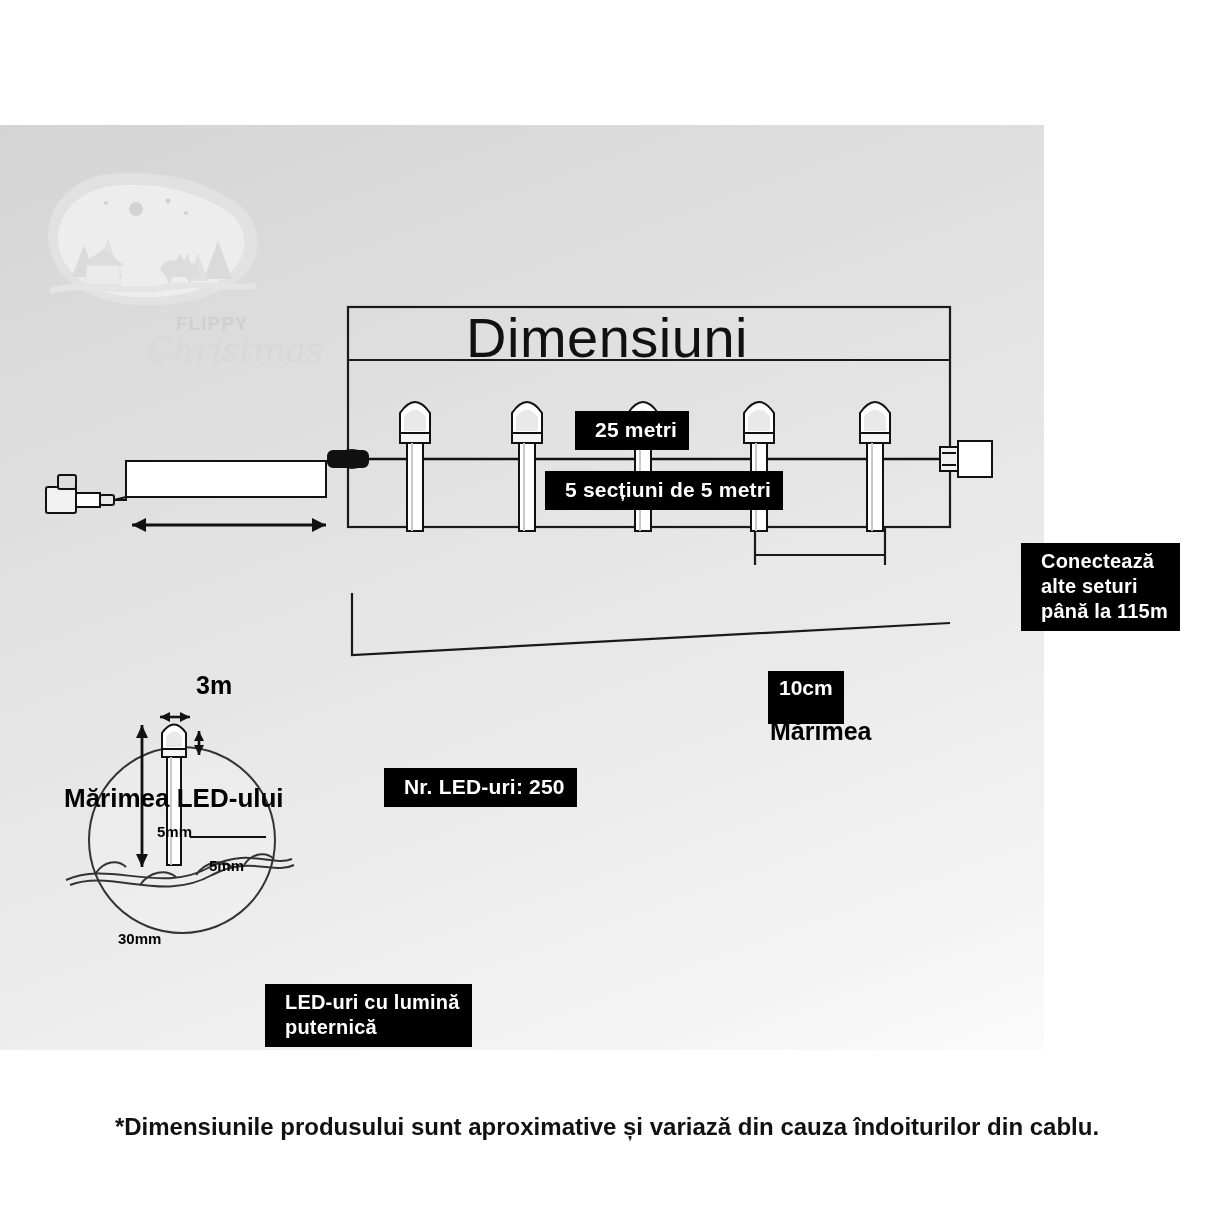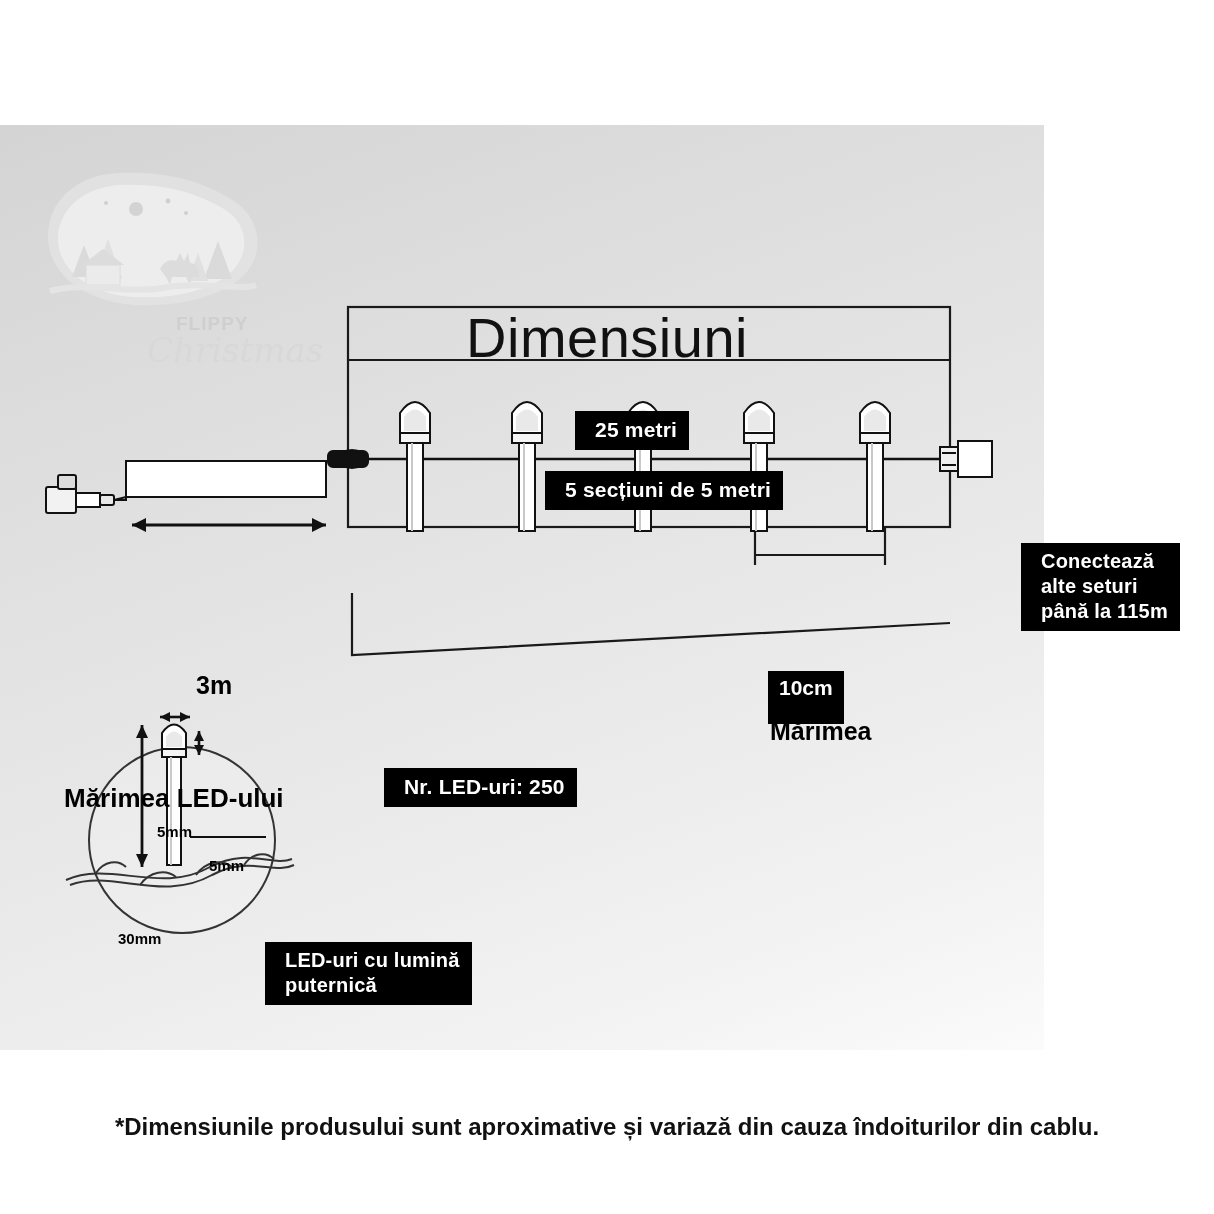--- a/index.html
+++ b/index.html
@@ -63,21 +63,21 @@
     letter-spacing: 0.5px;
   }
   #chip-25m { left: 575px; top: 286px; }
   #chip-sections { left: 525px; top: 346px; margin-left: 20px; }
   #chip-connect {
     left: 1021px; top: 418px;
     font-size: 20px; font-weight: bold; text-align: left;
   }
   #chip-leds { left: 384px; top: 643px; }
   #chip-bright {
-    left: 265px; top: 817px;
+    left: 265px; top: 859px;
     font-size: 20px; font-weight: bold;
   }
   #lbl-3m { left: 196px; top: 546px; font-size: 25px; }
   #lbl-10cm {
     left: 768px; top: 546px; font-size: 21px; font-weight: bold;
     background: #000; color: #fff; padding: 5px 11px 24px 11px;
   }
   #lbl-spatiere { left: 770px; top: 592px; font-size: 25px; }
   #lbl-marimea { left: 64px; top: 658px; font-size: 26px; }
   #lbl-5mm-h { left: 157px; top: 698px; font-size: 15px; font-weight: bold; }

